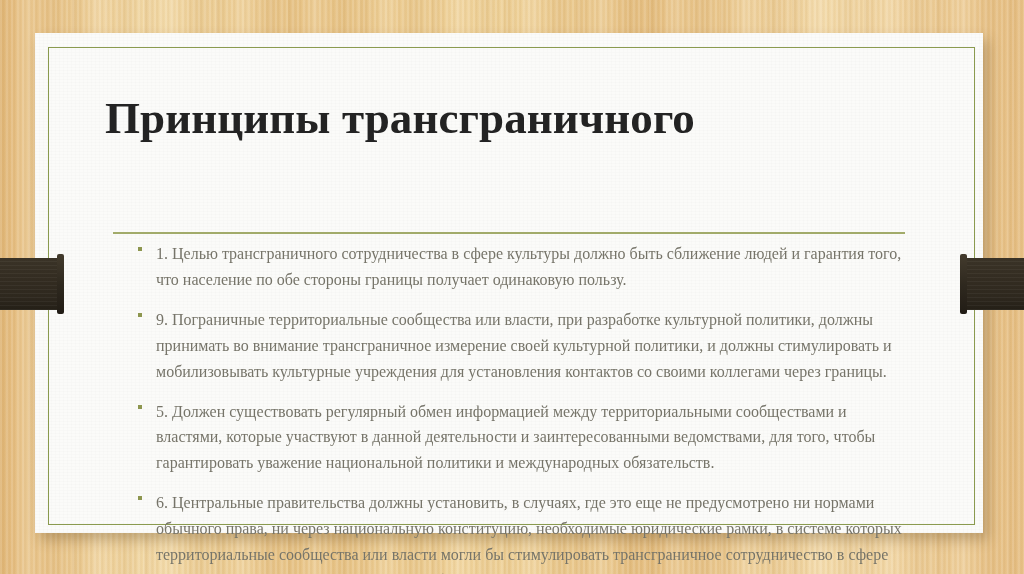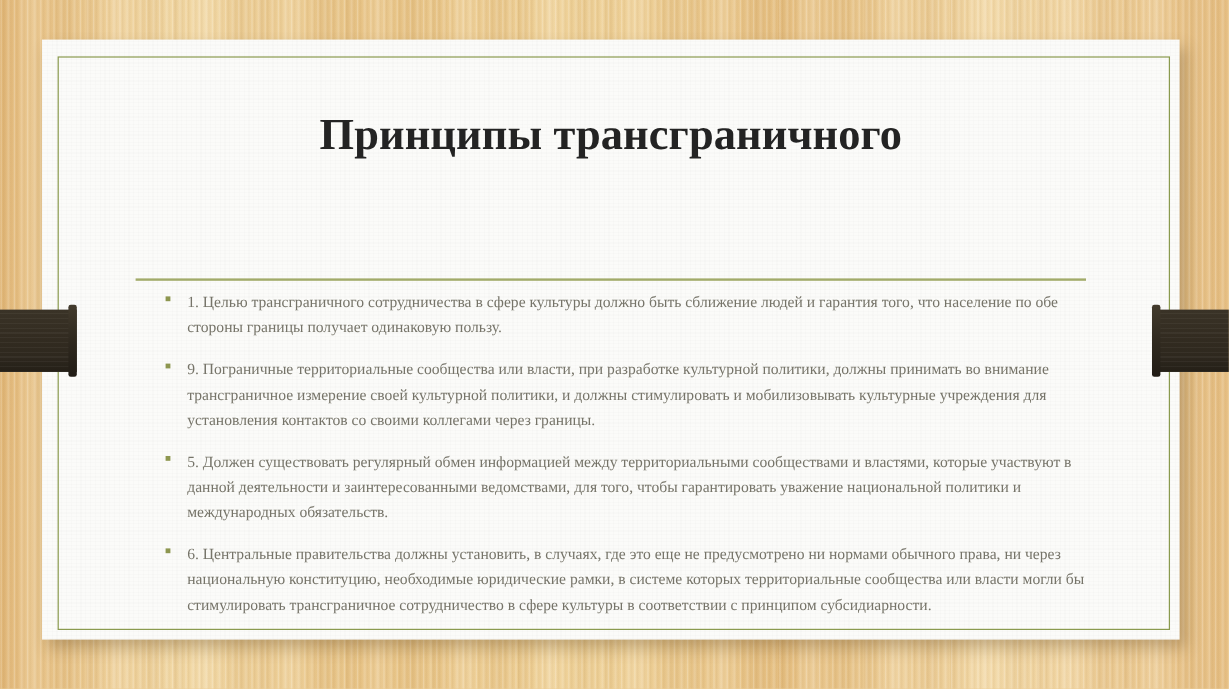--- a/index.html
+++ b/index.html
@@ -100,24 +100,24 @@
     inset: 0;
     padding: 0;
     z-index: 3;
   }
 
   .title {
     position: absolute;
     left: 70px;
     top: 56px;
     width: 808px;
-    text-align: center;
+    text-align: left;
     font-family: "Liberation Serif", "DejaVu Serif", serif;
     font-weight: bold;
-    font-size: 37px;
+    font-size: 45px;
     line-height: 1.32;
     color: #232323;
     letter-spacing: 0.1px;
   }
 
   .title-rule {
     position: absolute;
     left: 78px;
     top: 199px;
     width: 792px;
@@ -131,21 +131,21 @@
     top: 208px;
     width: 798px;
     list-style: none;
   }
 
   .bullet-item {
     position: relative;
     padding-left: 44px;
     margin-bottom: 14px;
     font-family: "Liberation Serif", "DejaVu Serif", serif;
-    font-size: 13px;
+    font-size: 16px;
     line-height: 1.62;
     color: #767469;
     text-align: left;
   }
   .bullet-item:last-child { margin-bottom: 0; }
 
   .bullet-marker {
     position: absolute;
     left: 26px;
     top: 6px;

